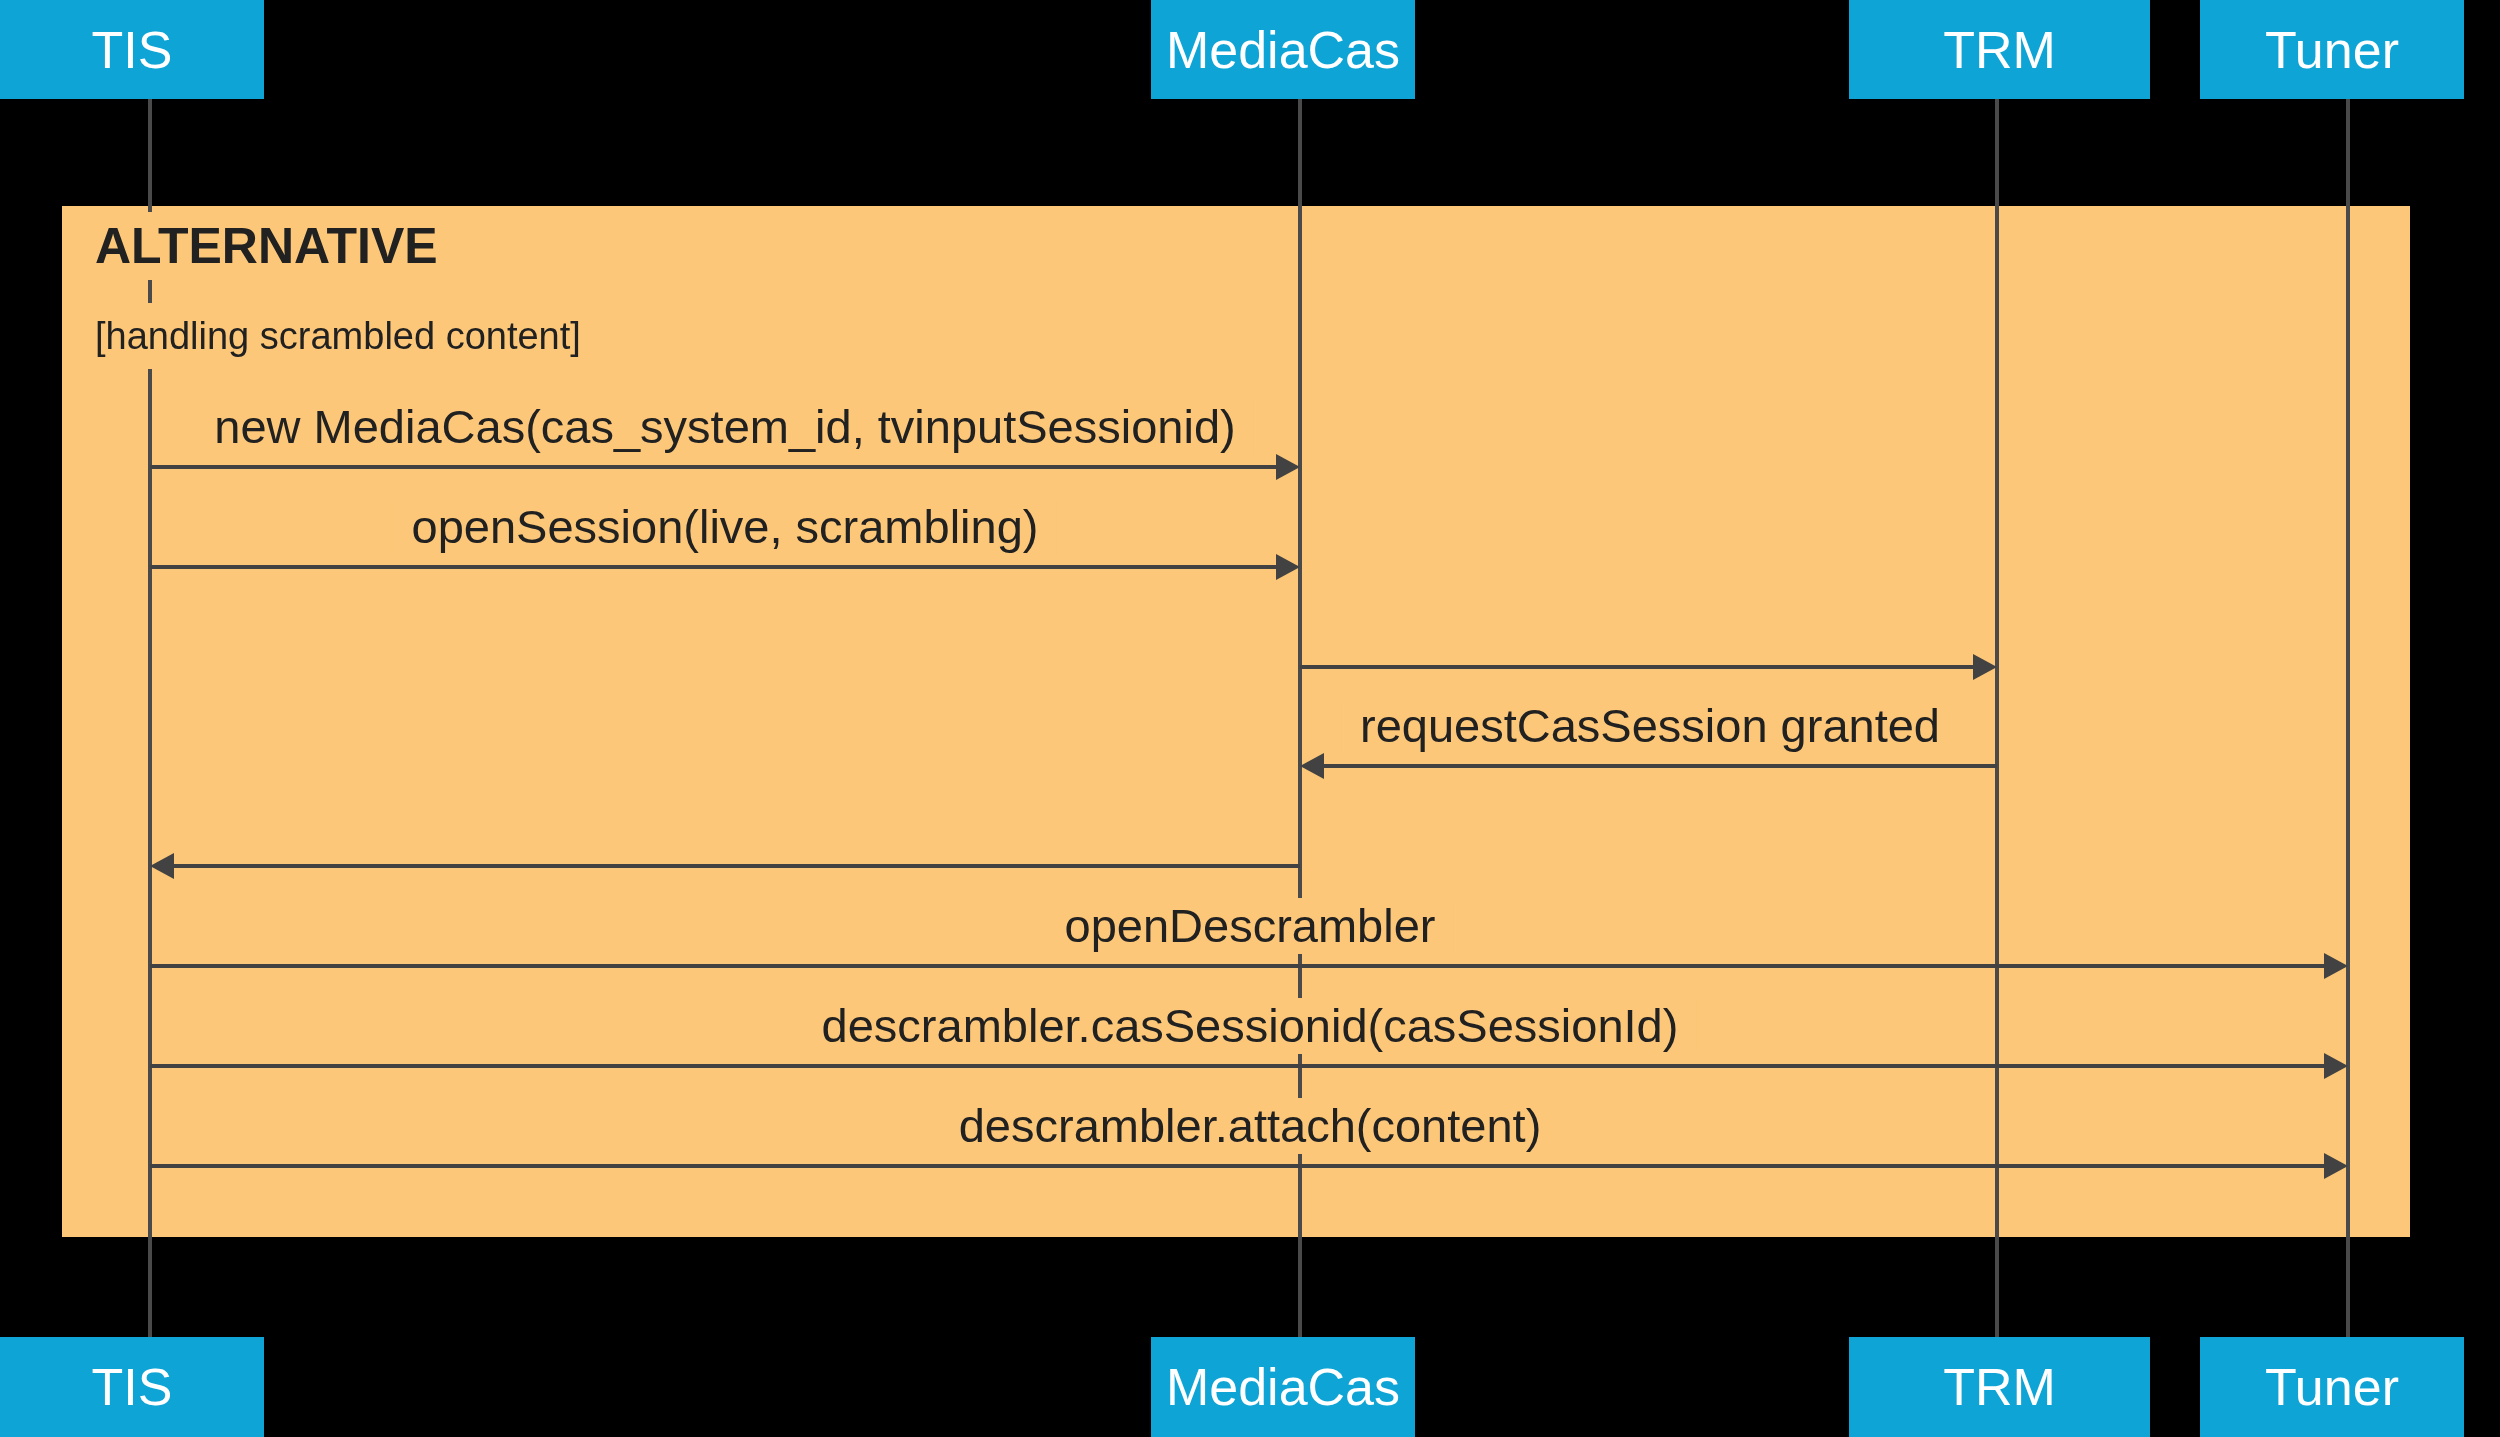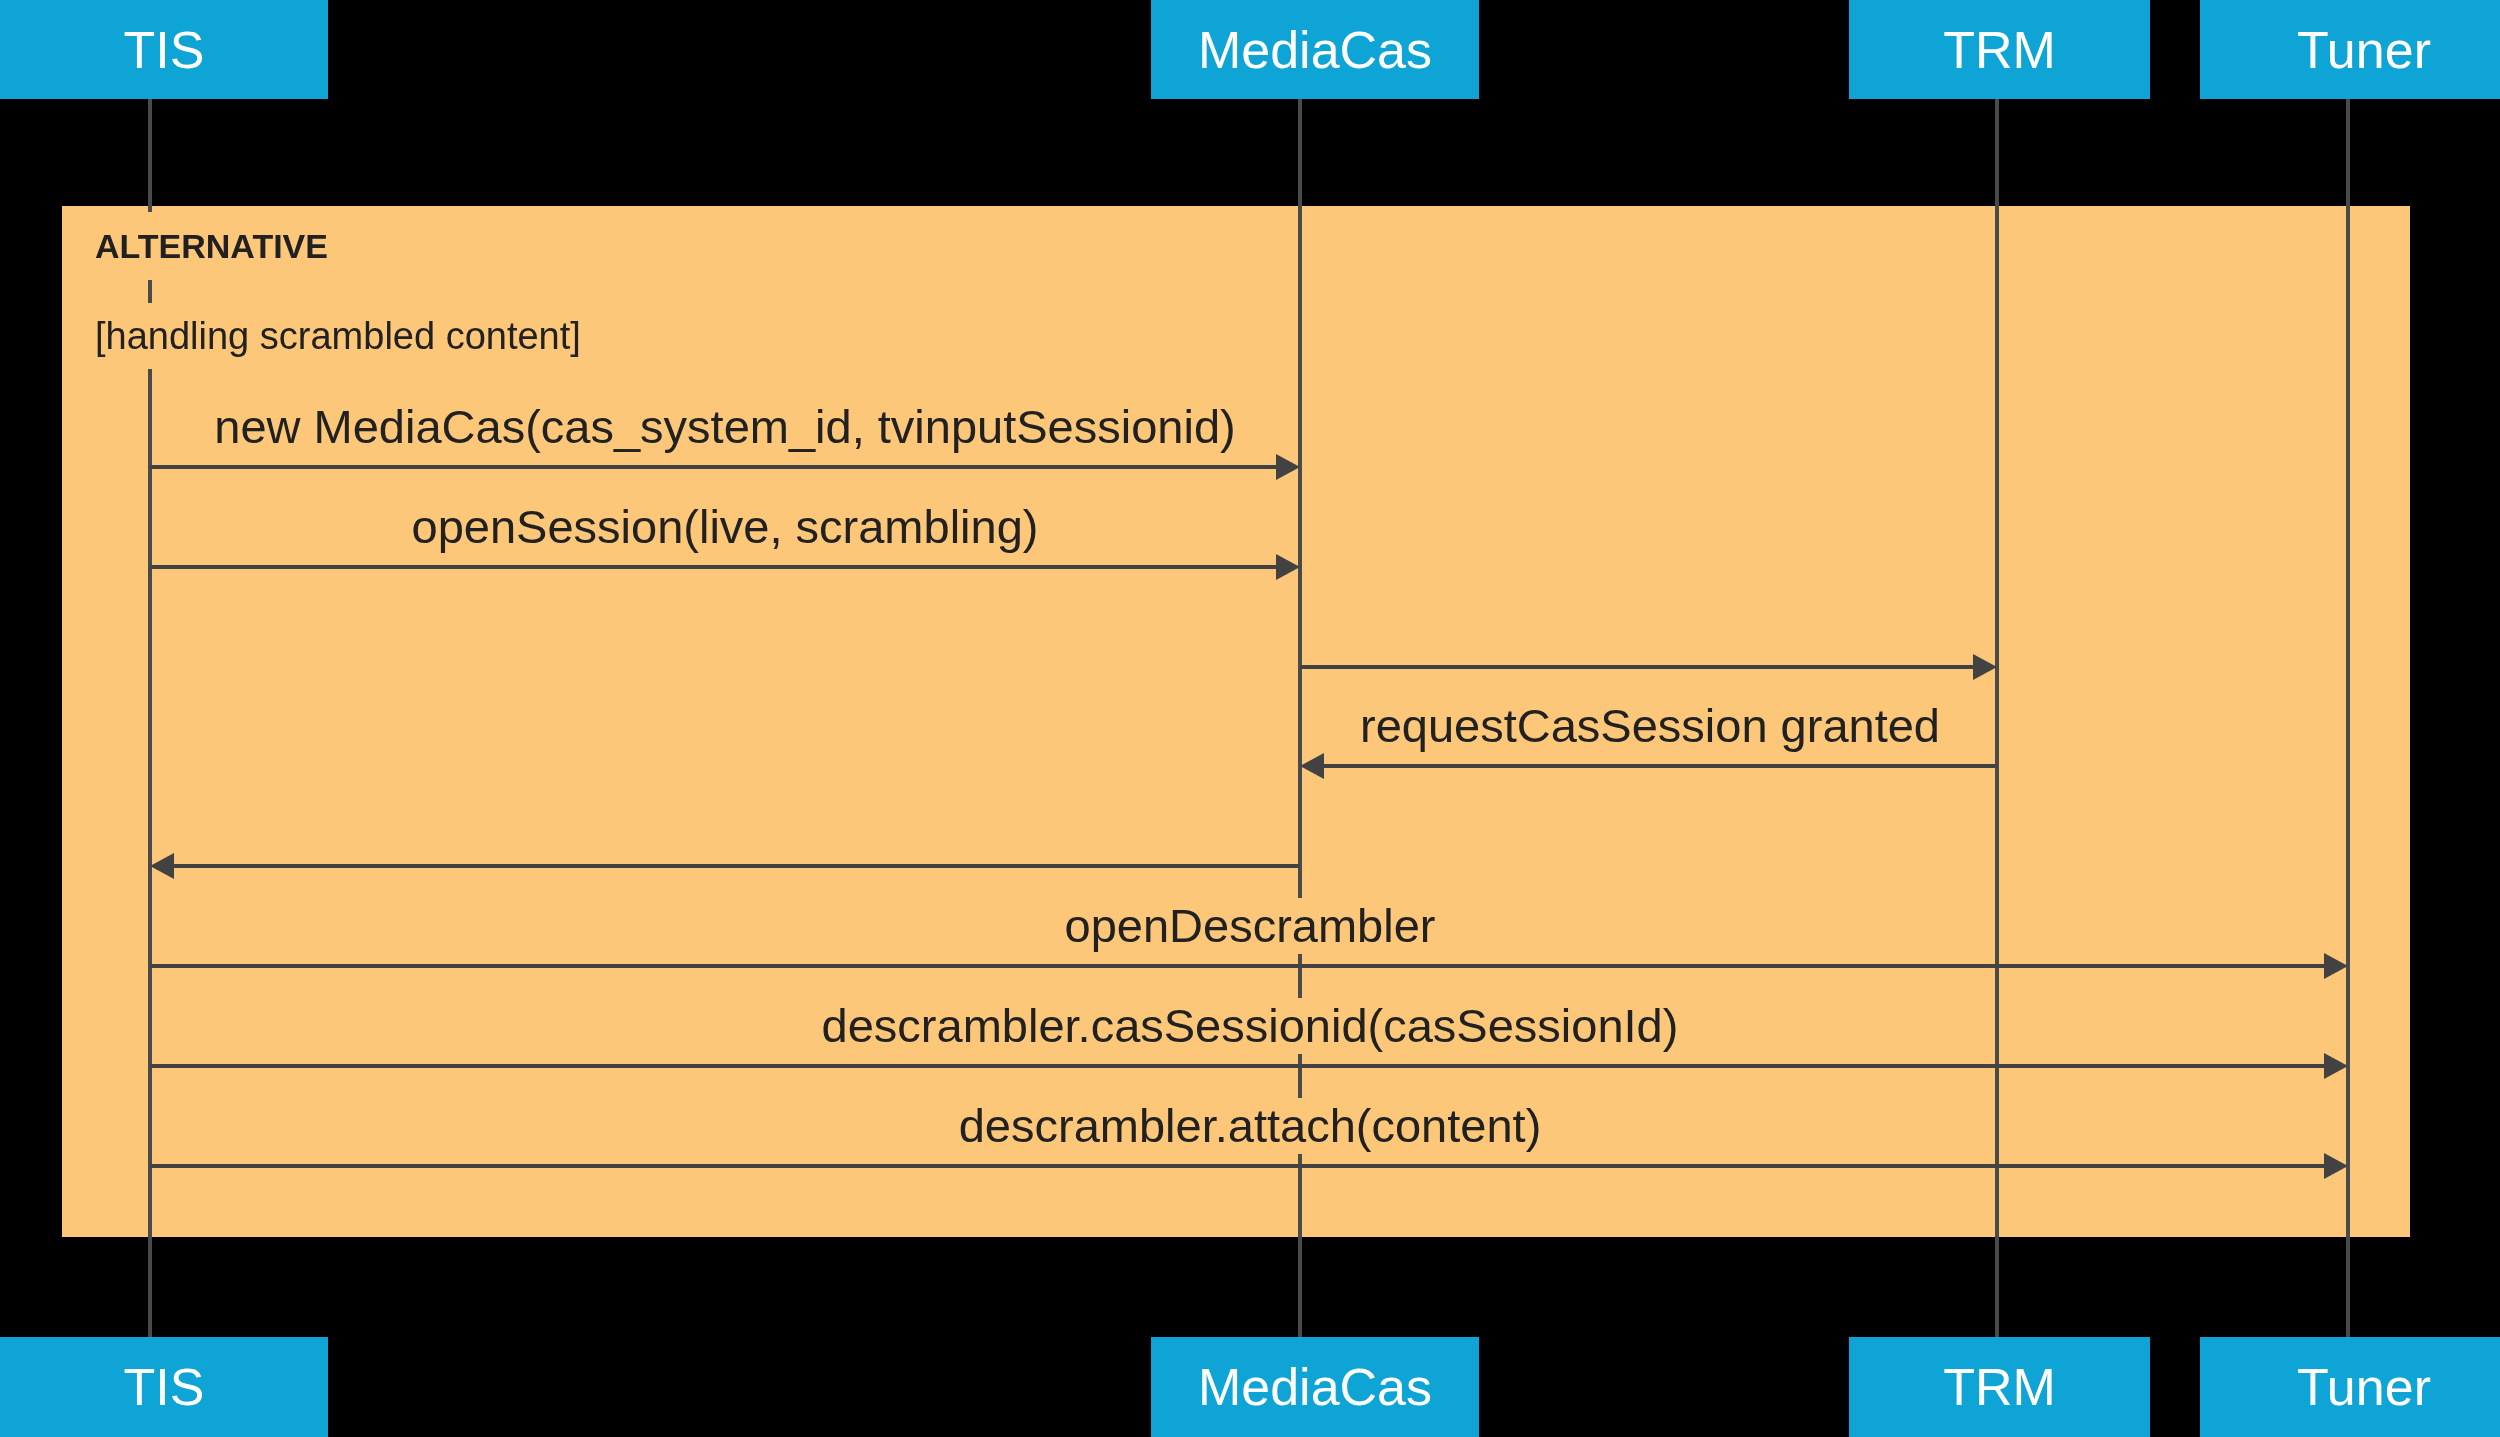--- a/index.html
+++ b/index.html
@@ -14,41 +14,41 @@
   html,body{margin:0;padding:0;background:var(--bg);}
   .stage{
     position:relative;
     width:2500px;height:1437px;
     background:var(--bg);
     overflow:hidden;
     font-family:"Liberation Sans","DejaVu Sans",sans-serif;
   }
   .actor{
     position:absolute;
-    height:99px;width:328px;
+    height:99px;width:264px;
     background:var(--actor-fill);
     color:var(--actor-text);
     display:flex;align-items:center;justify-content:center;
     font-size:52px;
   }
   .actor.top{top:0;}
   .actor.bottom{top:1337px;height:100px;}
   .lifeline{
     position:absolute;
     top:99px;height:1238px;width:4px;
     background:var(--lifeline);
   }
   .fragment{
     position:absolute;
     left:62px;top:206px;width:2348px;height:1031px;
     background:var(--fragment-fill);
   }
   .frag-title{
     position:absolute;left:95px;top:212px;
-    font-size:34px;font-weight:bold;line-height:60px;
+    font-size:50px;font-weight:bold;line-height:60px;
     color:var(--text);
     background:var(--fragment-fill);
     padding:4px 18px 4px 0;
     white-space:nowrap;
   }
   .frag-cond{
     position:absolute;left:95px;top:303px;
     font-size:38px;line-height:58px;
     color:var(--text);
     background:var(--fragment-fill);

